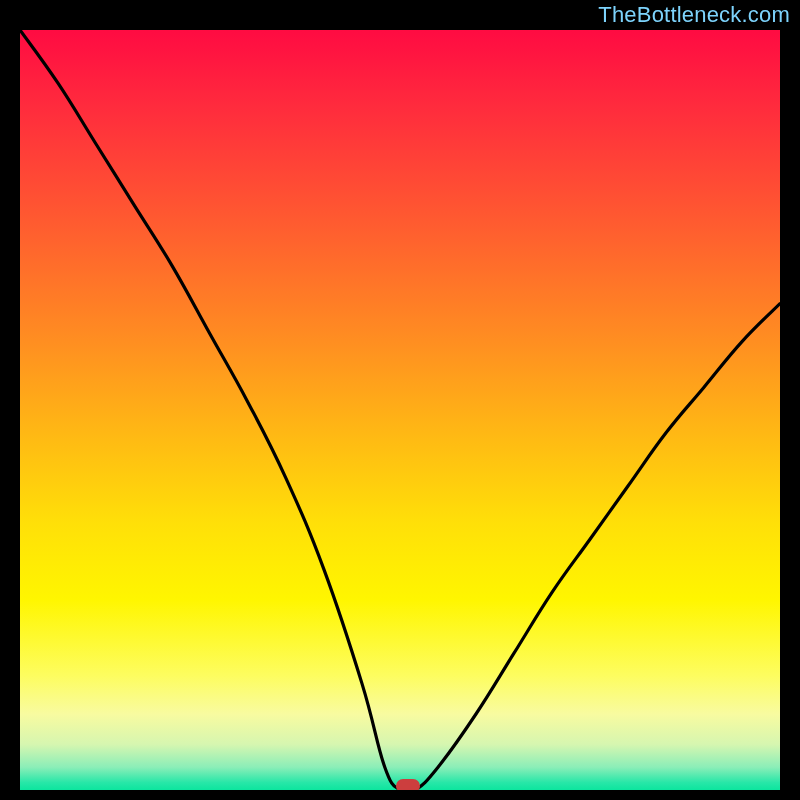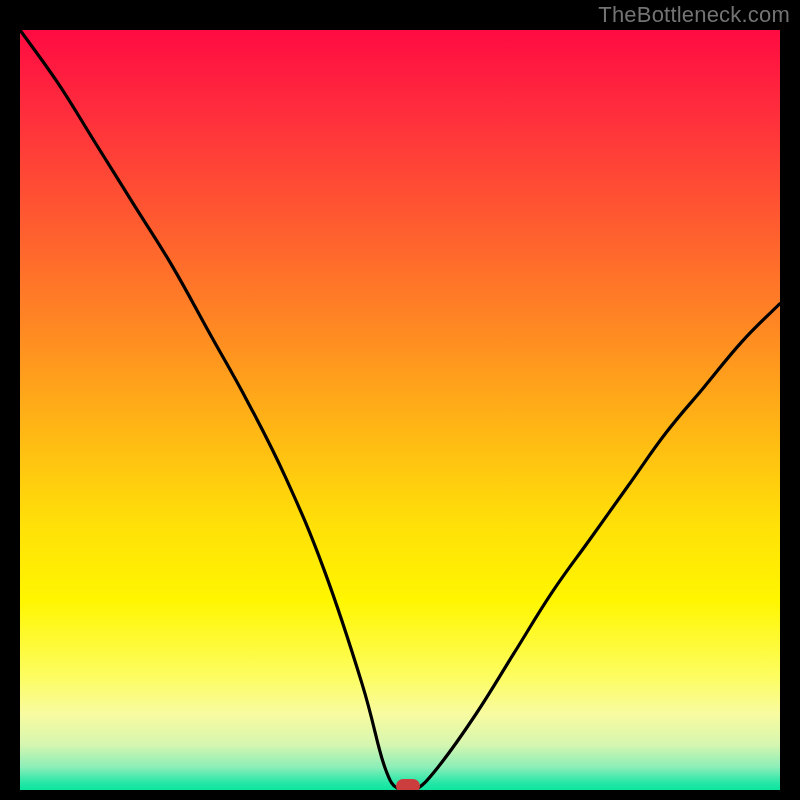--- a/index.html
+++ b/index.html
@@ -14,21 +14,21 @@
   .outer {
     position: relative;
     width: 800px;
     height: 800px;
     background: #000;
   }
   .watermark {
     position: absolute;
     top: 2px;
     right: 10px;
-    color: #737373;
+    color: #7dd3fc;
     font-size: 22px;
     font-weight: 500;
     letter-spacing: 0.2px;
     z-index: 20;
   }
   .plot-area {
     position: absolute;
     left: 20px;
     top: 30px;
     width: 760px;

